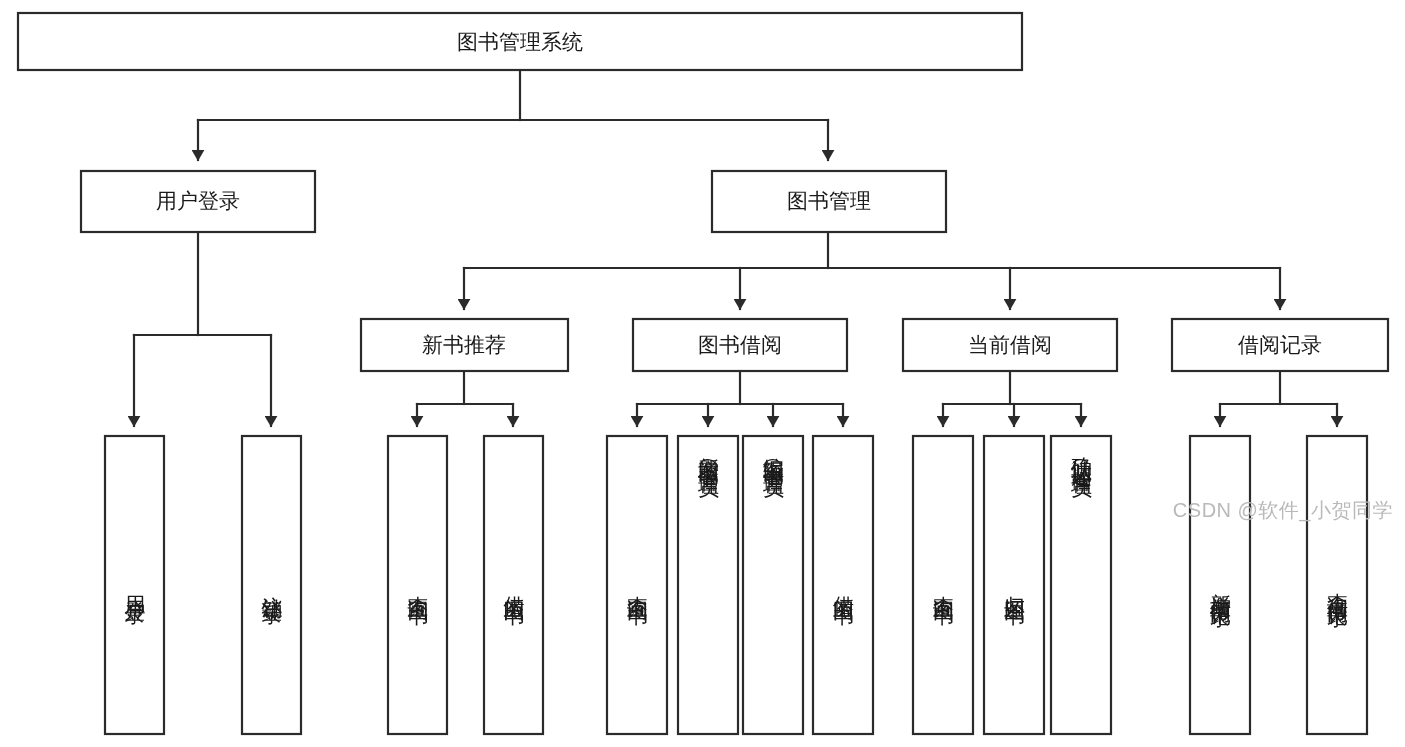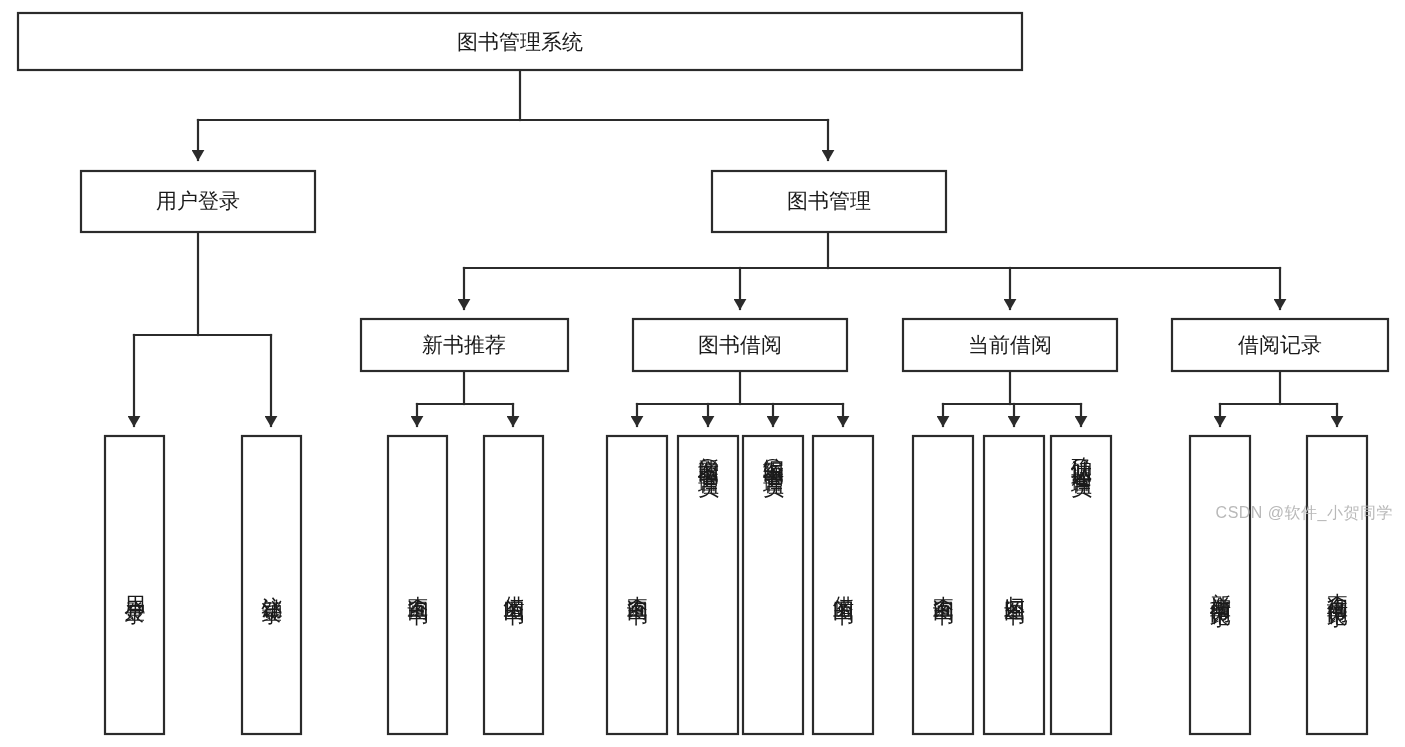--- a/index.html
+++ b/index.html
@@ -65,21 +65,21 @@
     letter-spacing: 3px;
     color: #1a1a1a;
     white-space: nowrap;
     text-align: center;
   }
   .watermark {
     position: absolute;
     right: 12px;
     bottom: 6px;
     font-family: "Liberation Sans", "DejaVu Sans", sans-serif;
-    font-size: 16px;
+    font-size: 20px;
     color: #b9b9b9;
     letter-spacing: 0.5px;
     white-space: nowrap;
   }
 </style>
 </head>
 <body>
 
 <div id="diagram-root">
 

